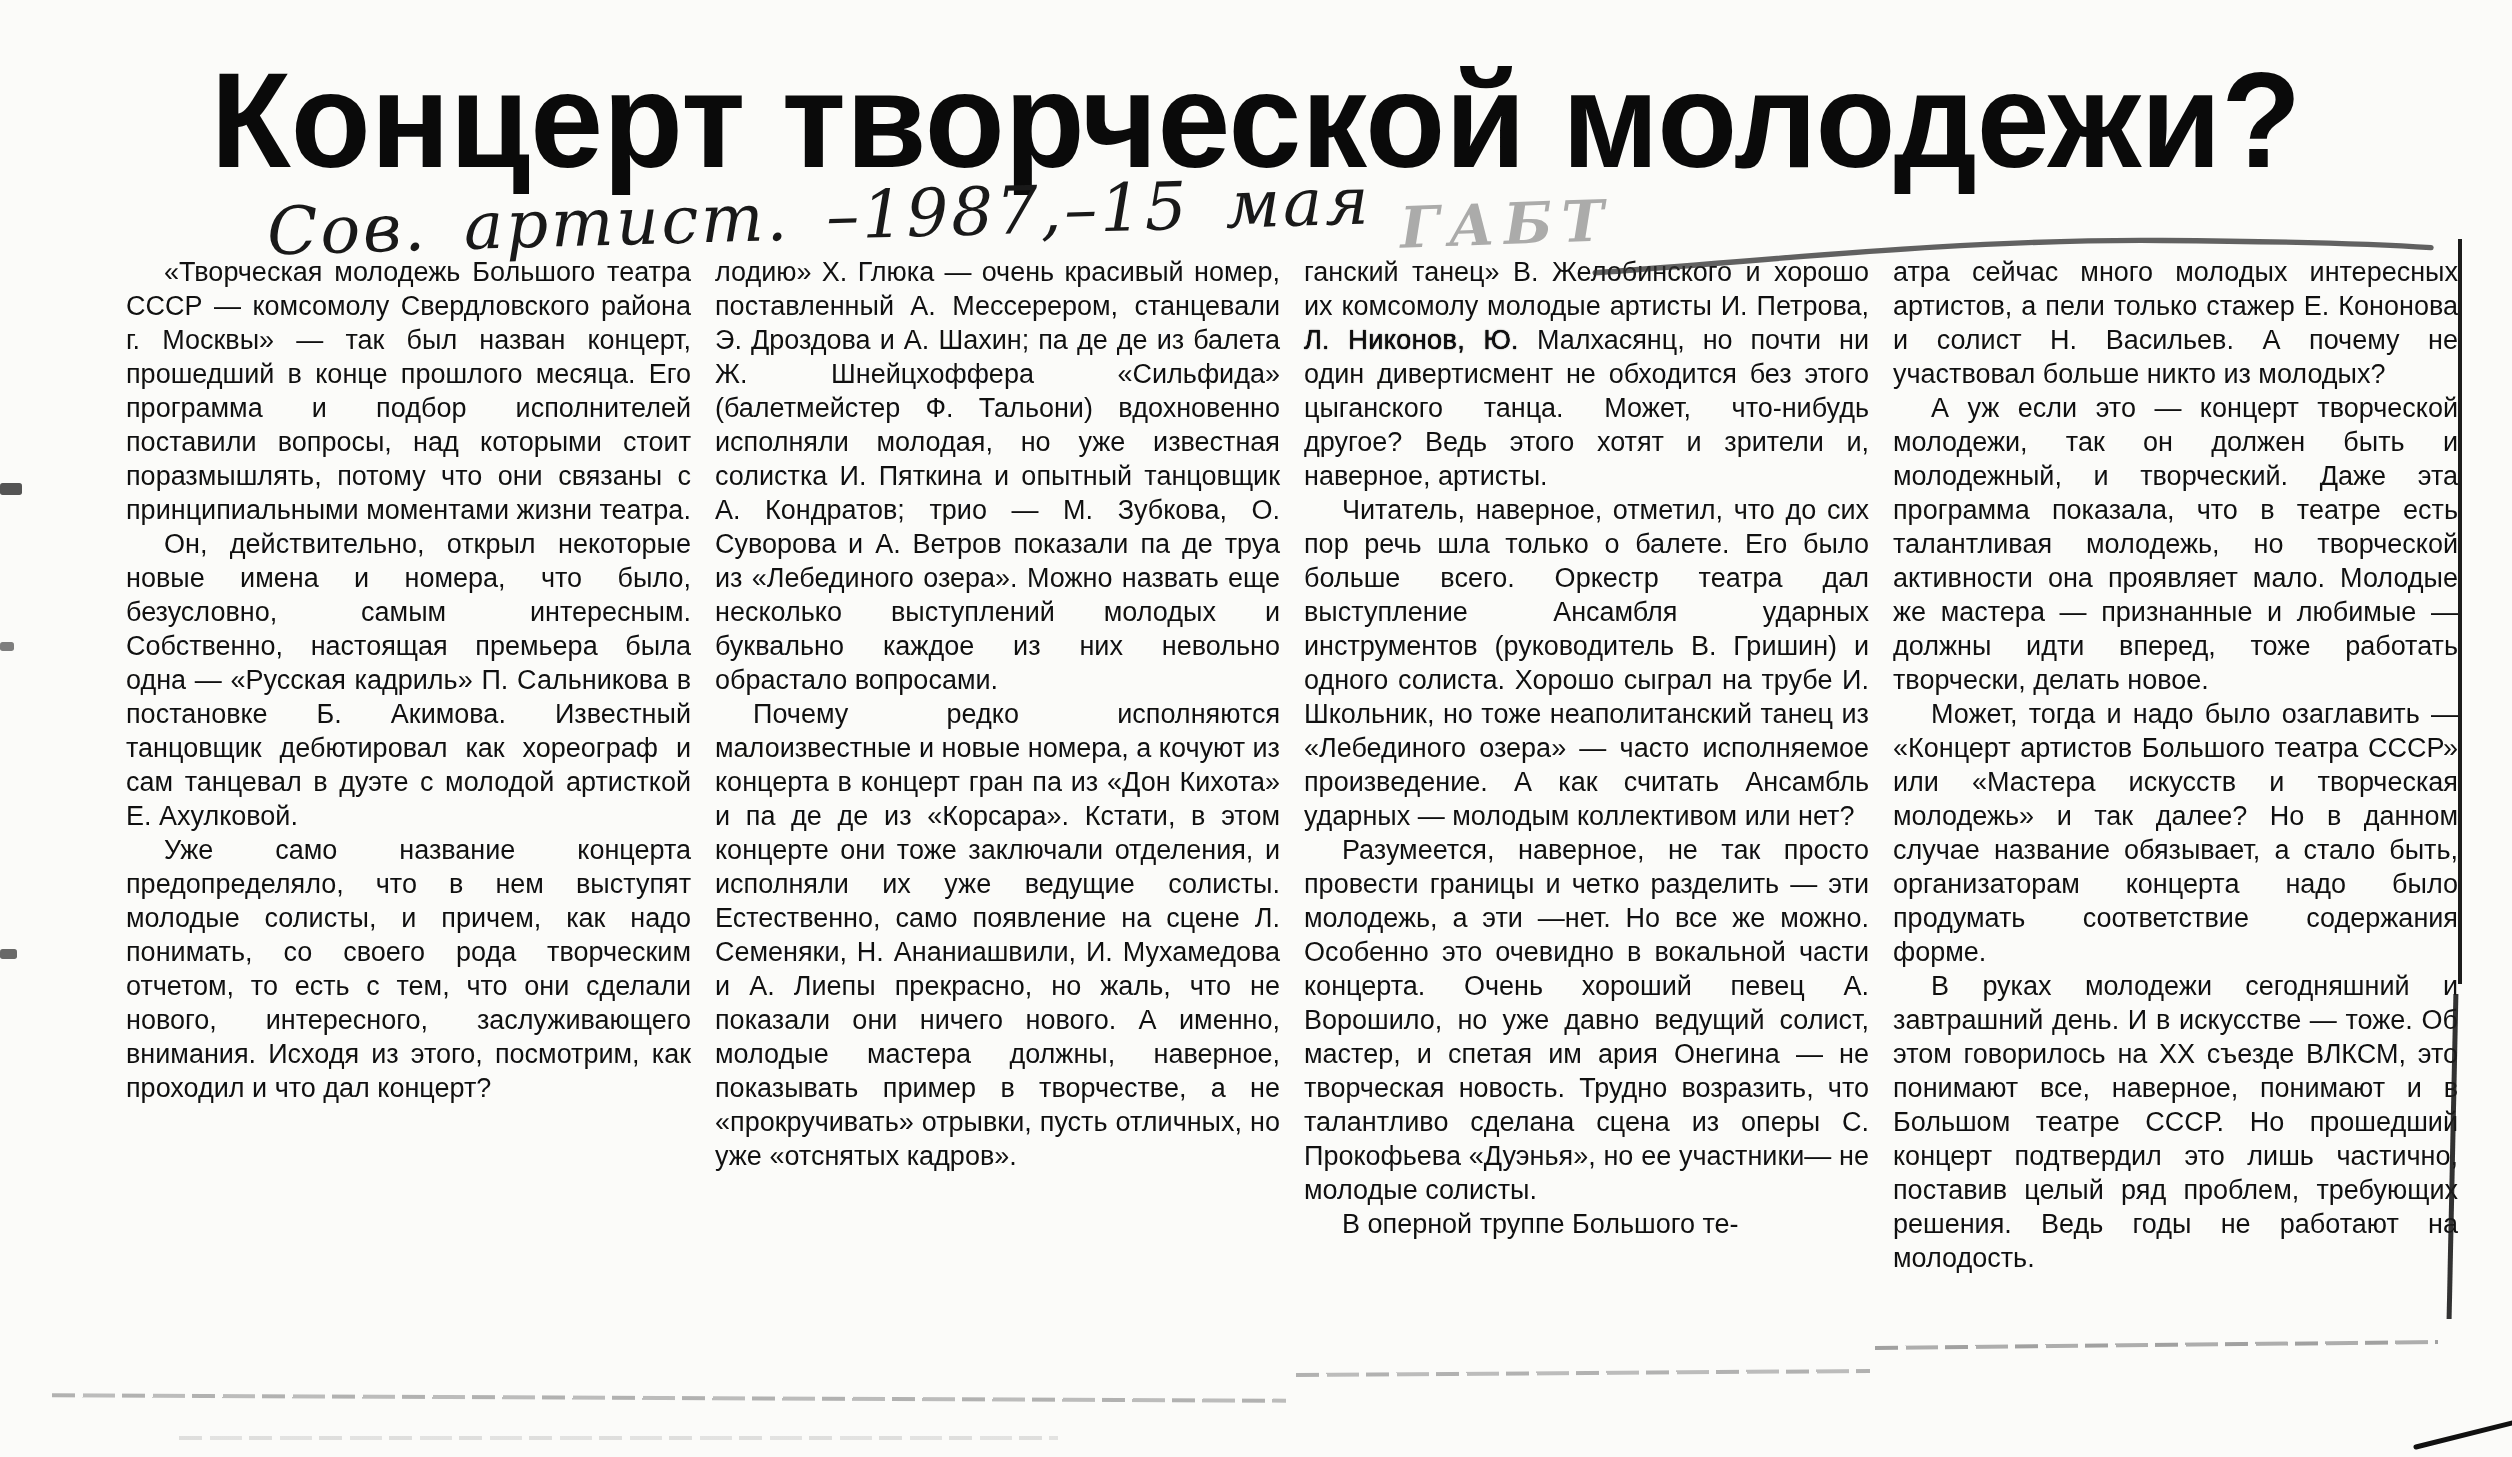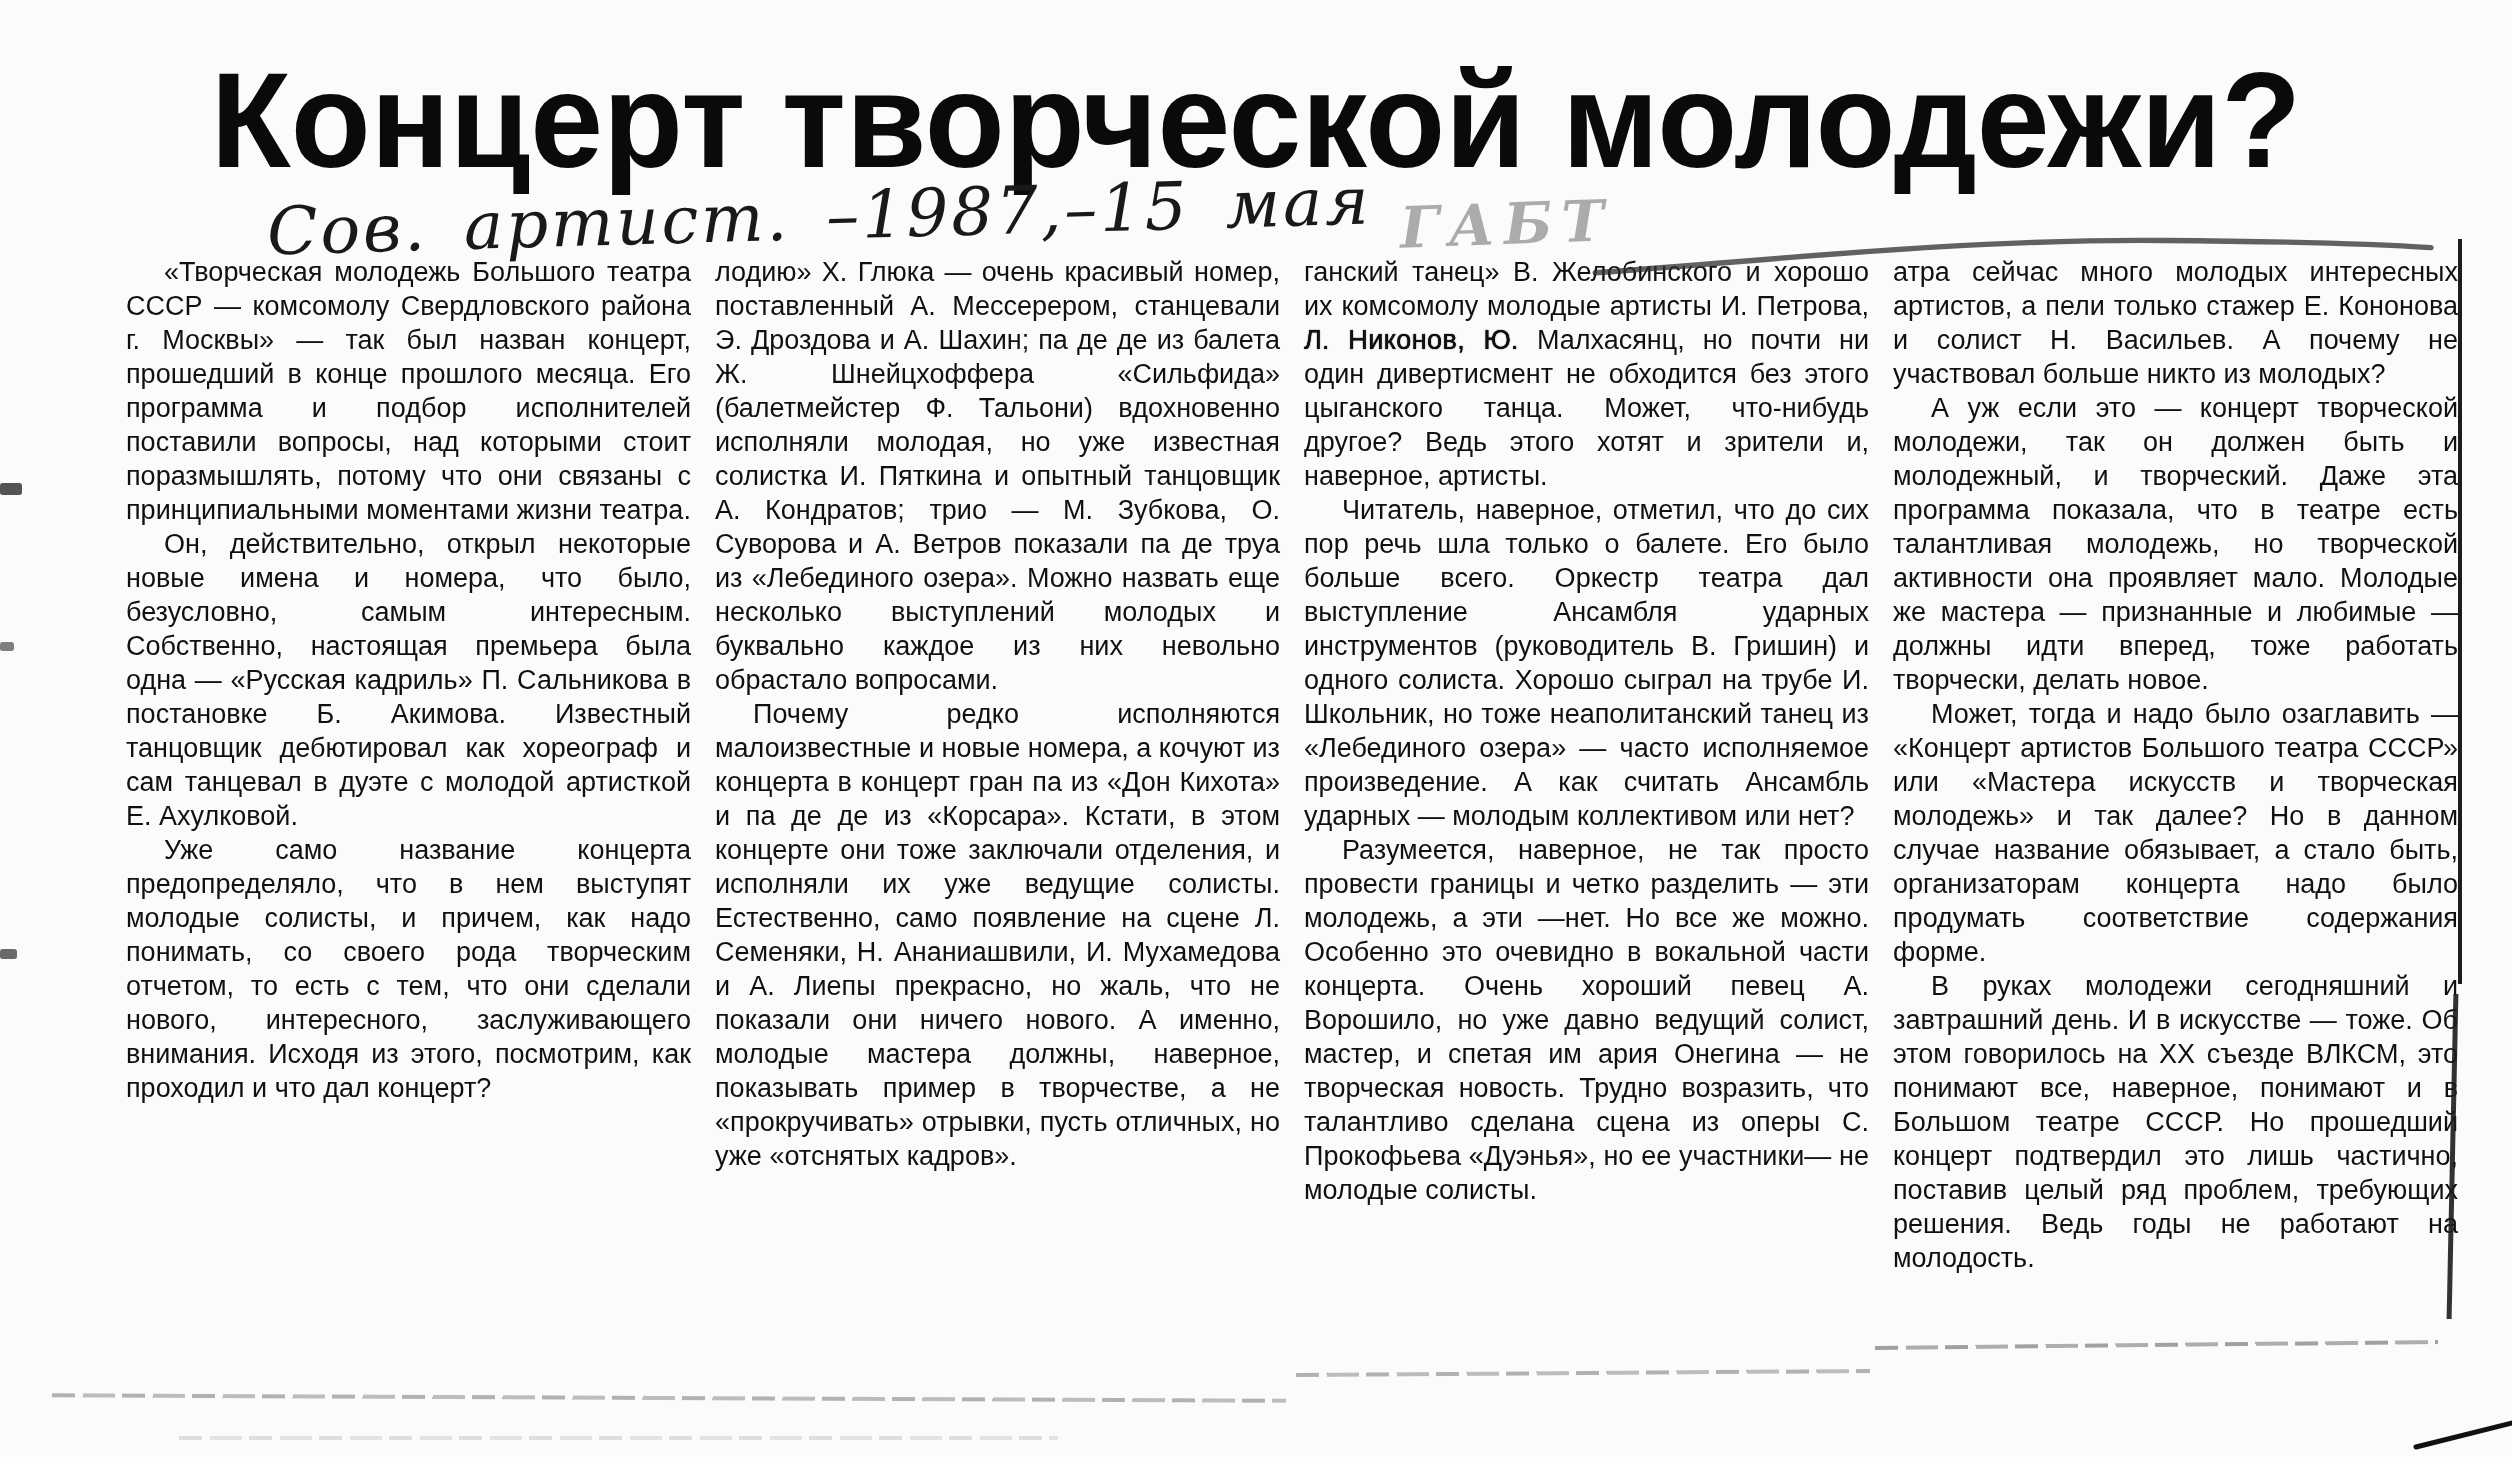--- a/index.html
+++ b/index.html
@@ -149,20 +149,21 @@
         <p class="para indent"><span>Уже само название концерта предопределяло, что в нем выступят молодые солисты, и причем, как надо понимать, со своего рода творческим отчетом, то есть с тем, что они сделали нового, интересного, заслуживающего внимания. Исходя из этого, посмотрим, как проходил и что дал концерт?</span></p>
       </div>
     <div class="col">
         <p class="para"><span>лодию» Х. Глюка — очень красивый номер, поставленный А. Мессерером, станцевали Э. Дроздова и А. Шахин; па де де из балета Ж. Шнейцхоффера «Сильфида» (балетмейстер Ф. Тальони) вдохновенно исполняли молодая, но уже известная солистка И. Пяткина и опытный танцовщик А. Кондратов; трио — М. Зубкова, О. Суворова и А. Ветров показали па де труа из «Лебединого озера». Можно назвать еще несколько выступлений молодых и буквально каждое из них невольно обрастало вопросами.</span></p>
         <p class="para indent"><span>Почему редко исполняются малоизвестные и новые номера, а кочуют из концерта в концерт гран па из «Дон Кихота» и па де де из «Корсара». Кстати, в этом концерте они тоже заключали отделения, и исполняли их уже ведущие солисты. Естественно, само появление на сцене Л. Семеняки, Н. Ананиашвили, И. Мухамедова и А. Лиепы прекрасно, но жаль, что не показали они ничего нового. А именно, молодые мастера должны, наверное, показывать пример в творчестве, а не «прокручивать» отрывки, пусть отличных, но уже «отснятых кадров».</span></p>
       </div>
     <div class="col">
         <p class="para"><span>ганский танец» В. Желобинского и хорошо их комсомолу молодые артисты И. Петрова, </span><span class="run-bold">Л. Никонов, Ю.</span><span> Малхасянц, но почти ни один дивертисмент не обходится без этого цыганского танца. Может, что-нибудь другое? Ведь этого хотят и зрители и, наверное, артисты.</span></p>
         <p class="para indent"><span>Читатель, наверное, отметил, что до сих пор речь шла только о балете. Его было больше всего. Оркестр театра дал выступление Ансамбля ударных инструментов (руководитель В. Гришин) и одного солиста. Хорошо сыграл на трубе И. Школьник, но тоже неаполитанский танец из «Лебединого озера» — часто исполняемое произведение. А как считать Ансамбль ударных — молодым коллективом или нет?</span></p>
         <p class="para indent"><span>Разумеется, наверное, не так просто провести границы и четко разделить — эти молодежь, а эти —нет. Но все же можно. Особенно это очевидно в вокальной части концерта. Очень хороший певец А. Ворошило, но уже давно ведущий солист, мастер, и спетая им ария Онегина — не творческая новость. Трудно возразить, что талантливо сделана сцена из оперы С. Прокофьева «Дуэнья», но ее участники— не молодые солисты.</span></p>
+        <p class="para indent"><span>В оперной труппе Большого те-</span></p>
       </div>
     <div class="col">
         <p class="para"><span>атра сейчас много молодых интересных артистов, а пели только стажер Е. Кононова и солист Н. Васильев. А почему не участвовал больше никто из молодых?</span></p>
         <p class="para indent"><span>А уж если это — концерт творческой молодежи, так он должен быть и молодежный, и творческий. Даже эта программа показала, что в театре есть талантливая молодежь, но творческой активности она проявляет мало. Молодые же мастера — признанные и любимые — должны идти вперед, тоже работать творчески, делать новое.</span></p>
         <p class="para indent"><span>Может, тогда и надо было озаглавить — «Концерт артистов Большого театра СССР» или «Мастера искусств и творческая молодежь» и так далее? Но в данном случае название обязывает, а стало быть, организаторам концерта надо было продумать соответствие содержания форме.</span></p>
         <p class="para indent"><span>В руках молодежи сегодняшний и завтрашний день. И в искусстве — тоже. Об этом говорилось на XX съезде ВЛКСМ, это понимают все, наверное, понимают и в Большом театре СССР. Но прошедший концерт подтвердил это лишь частично, поставив целый ряд проблем, требующих решения. Ведь годы не работают на молодость.</span></p>
       </div>
   </div>
 
   <div class="clip-rule rule-right-1"></div>

